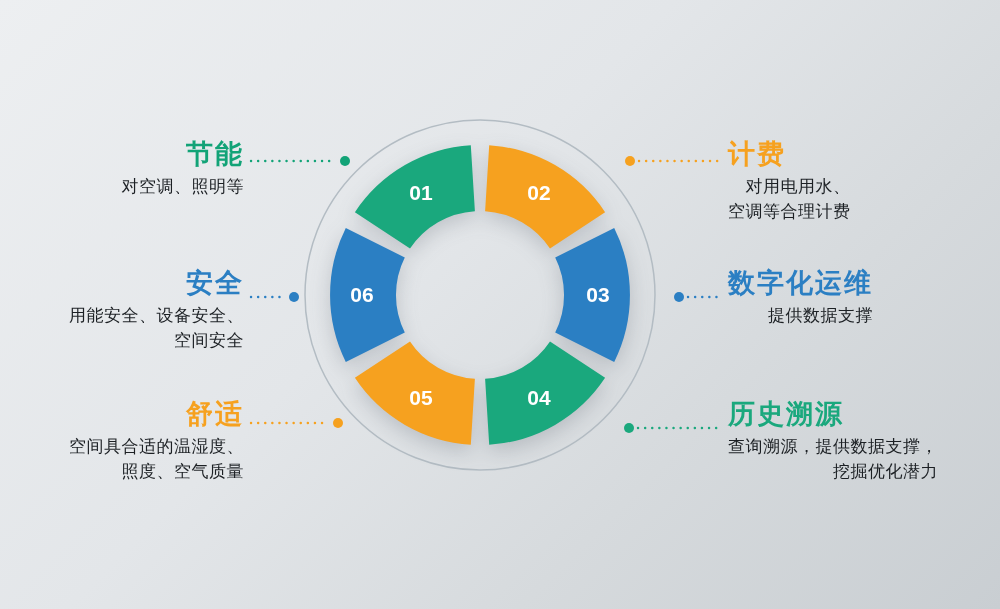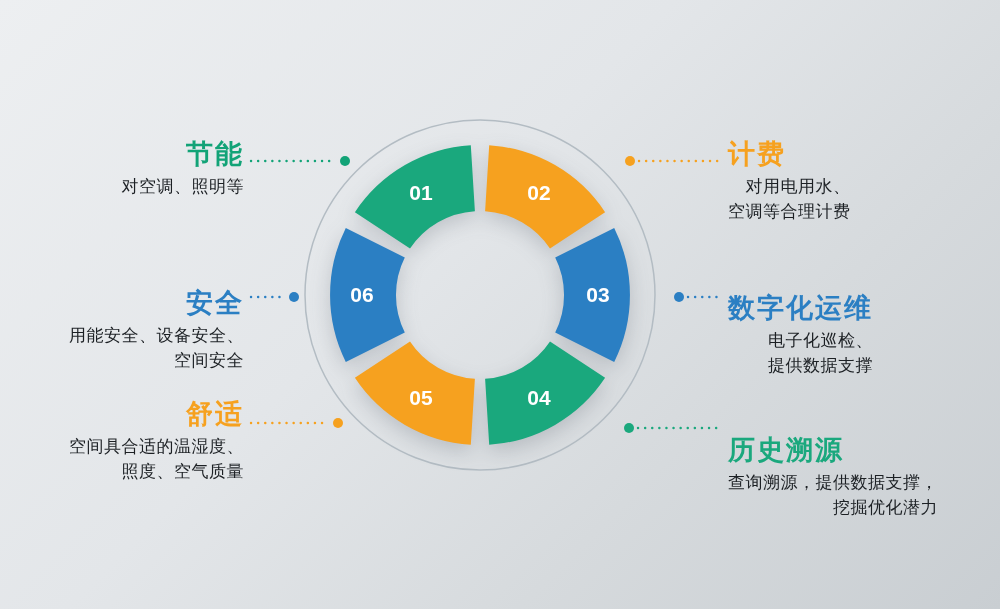--- a/index.html
+++ b/index.html
@@ -62,42 +62,41 @@
         <circle cx="629" cy="428" r="5" fill="#1aa87d"></circle>
       </g>
   </svg>
 
   <div class="label-block left" style="top:140px; right:756px;">
     <div class="label-title" style="color: rgb(18, 163, 119);">节能</div>
     <div class="label-desc">对空调、照明等</div>
   </div>
 
   <div class="label-block left" style="top:269px; right:756px;">
-    <div class="label-title" style="color: rgb(43, 127, 195); margin-top: 20px;">安全</div>
+    <div class="label-title" style="color: rgb(43, 127, 195);">安全</div>
     <div class="label-desc">用能安全、设备安全、</div>
     <div class="label-desc">空间安全</div>
   </div>
 
   <div class="label-block left" style="top:400px; right:756px;">
     <div class="label-title" style="color: rgb(246, 161, 31);">舒适</div>
     <div class="label-desc">空间具合适的温湿度、</div>
     <div class="label-desc">照度、空气质量</div>
   </div>
 
   <div class="label-block right" style="top:140px; left:728px;">
     <div class="label-title" style="color: rgb(246, 161, 31);">计费</div>
     <div class="label-desc">对用电用水、</div>
     <div class="label-desc">空调等合理计费</div>
   </div>
 
-  <div class="label-block right" style="top:269px; left:728px;margin-top:25px;">
+  <div class="label-block right" style="top:269px; left:728px;">
     <div class="label-title" style="color: rgb(43, 127, 195);">数字化运维</div>
-    <div class="label-desc">电子化巡检、</div>
     <div class="label-desc">提供数据支撑</div>
   </div>
 
   <div class="label-block right" style="top:400px; left:728px;">
-    <div class="label-title" style="color: rgb(26, 168, 125); margin-top: 36px;">历史溯源</div>
+    <div class="label-title" style="color: rgb(26, 168, 125);">历史溯源</div>
     <div class="label-desc">查询溯源，提供数据支撑，</div>
     <div class="label-desc">挖掘优化潜力</div>
   </div>
 
 </div>
 
 </body></html>

